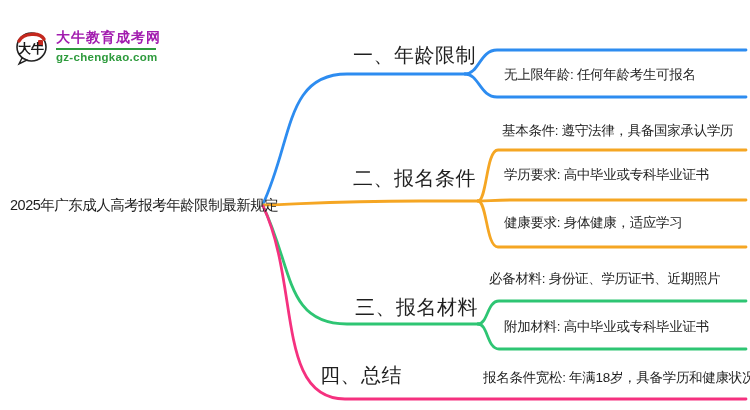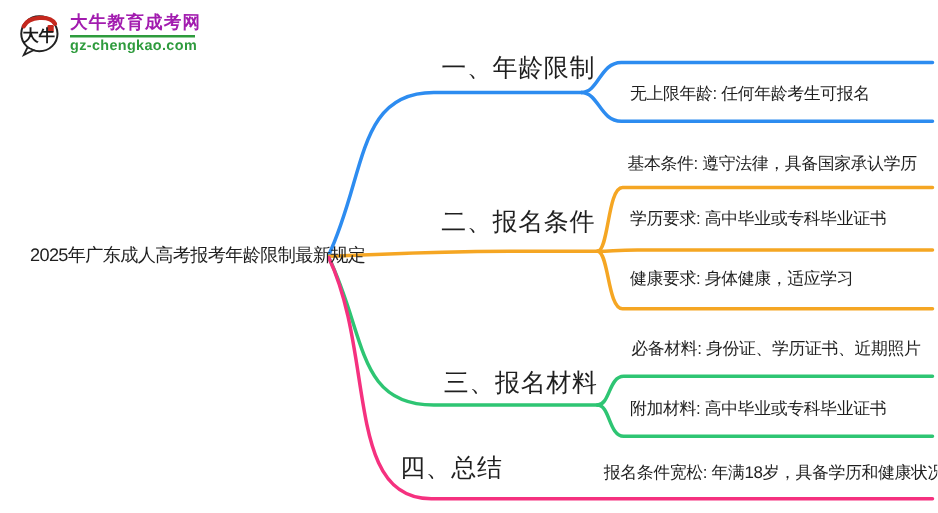--- a/index.html
+++ b/index.html
@@ -6,21 +6,21 @@
   .canvas{
     position:relative;width:750px;height:410px;background:#ffffff;overflow:hidden;
     font-family:"Liberation Sans","DejaVu Sans",sans-serif;color:#1f1f1f;
   }
   .connectors{position:absolute;left:0;top:0;width:750px;height:410px;}
   .connectors path{fill:none;stroke-width:2.8;stroke-linecap:round;}
   .node{position:absolute;white-space:nowrap;color:#1f1f1f;}
   .root-node{font-size:14.5px;line-height:18px;letter-spacing:-0.5px;}
   .branch-label{font-size:20px;line-height:20px;letter-spacing:0.5px;}
   .leaf-node{font-size:13.5px;line-height:16px;letter-spacing:-0.3px;}
-  .logo{position:absolute;left:14px;top:9px;display:flex;align-items:flex-start;gap:6px;cursor:pointer;}
+  .logo{position:absolute;left:14px;top:29px;display:flex;align-items:flex-start;gap:6px;cursor:pointer;}
   .logo-title{font-size:14px;font-weight:700;letter-spacing:1px;}
   .logo-divider{height:2px;margin:1px 0 1px 0;}
   .logo-url{font-size:11.5px;font-weight:700;letter-spacing:0.3px;}
 </style>
 </head>
 <body>
 
 <div class="canvas">
 
   <svg class="connectors" viewBox="0 0 750 410" xmlns="http://www.w3.org/2000/svg">
@@ -49,31 +49,31 @@
       <path d="M8,29 L5,35 L13,31 Z" fill="#ffffff" stroke="#222222" stroke-width="1.4"></path>
       <text x="17" y="24" text-anchor="middle" font-size="13" font-weight="bold" fill="#1a1a1a">大牛</text>
     </svg>
     <div class="logo-text">
       <div class="logo-title" style="color:#a21caf">大牛教育成考网</div>
       <div class="logo-divider" style="background:#2E9B3D;width:100px"></div>
       <div class="logo-url" style="color:#2E9B3D">gz-chengkao.com</div>
     </div>
   </div>
 
-  <div class="node root-node" style="left:24px;top:196px">2025年广东成人高考报考年龄限制最新规定</div>
+  <div class="node root-node" style="left:10px;top:196px">2025年广东成人高考报考年龄限制最新规定</div>
 
   <div class="node branch-label" style="left:353px;top:45px">一、年龄限制</div>
   <div class="node branch-label" style="left:353px;top:168px">二、报名条件</div>
   <div class="node branch-label" style="left:355px;top:297px">三、报名材料</div>
   <div class="node branch-label" style="left:320px;top:365px">四、总结</div>
 
   <div class="node leaf-node" style="left:504px;top:67px">无上限年龄: 任何年龄考生可报名</div>
 
   <div class="node leaf-node" style="left:502px;top:123px">基本条件: 遵守法律，具备国家承认学历</div>
   <div class="node leaf-node" style="left:504px;top:167px">学历要求: 高中毕业或专科毕业证书</div>
   <div class="node leaf-node" style="left:504px;top:215px">健康要求: 身体健康，适应学习</div>
 
-  <div class="node leaf-node" style="left:505px;top:271px">必备材料: 身份证、学历证书、近期照片</div>
+  <div class="node leaf-node" style="left:489px;top:271px">必备材料: 身份证、学历证书、近期照片</div>
   <div class="node leaf-node" style="left:504px;top:319px">附加材料: 高中毕业或专科毕业证书</div>
 
   <div class="node leaf-node" style="left:483px;top:370px">报名条件宽松: 年满18岁，具备学历和健康状况</div>
 
 </div>
 
 </body></html>

